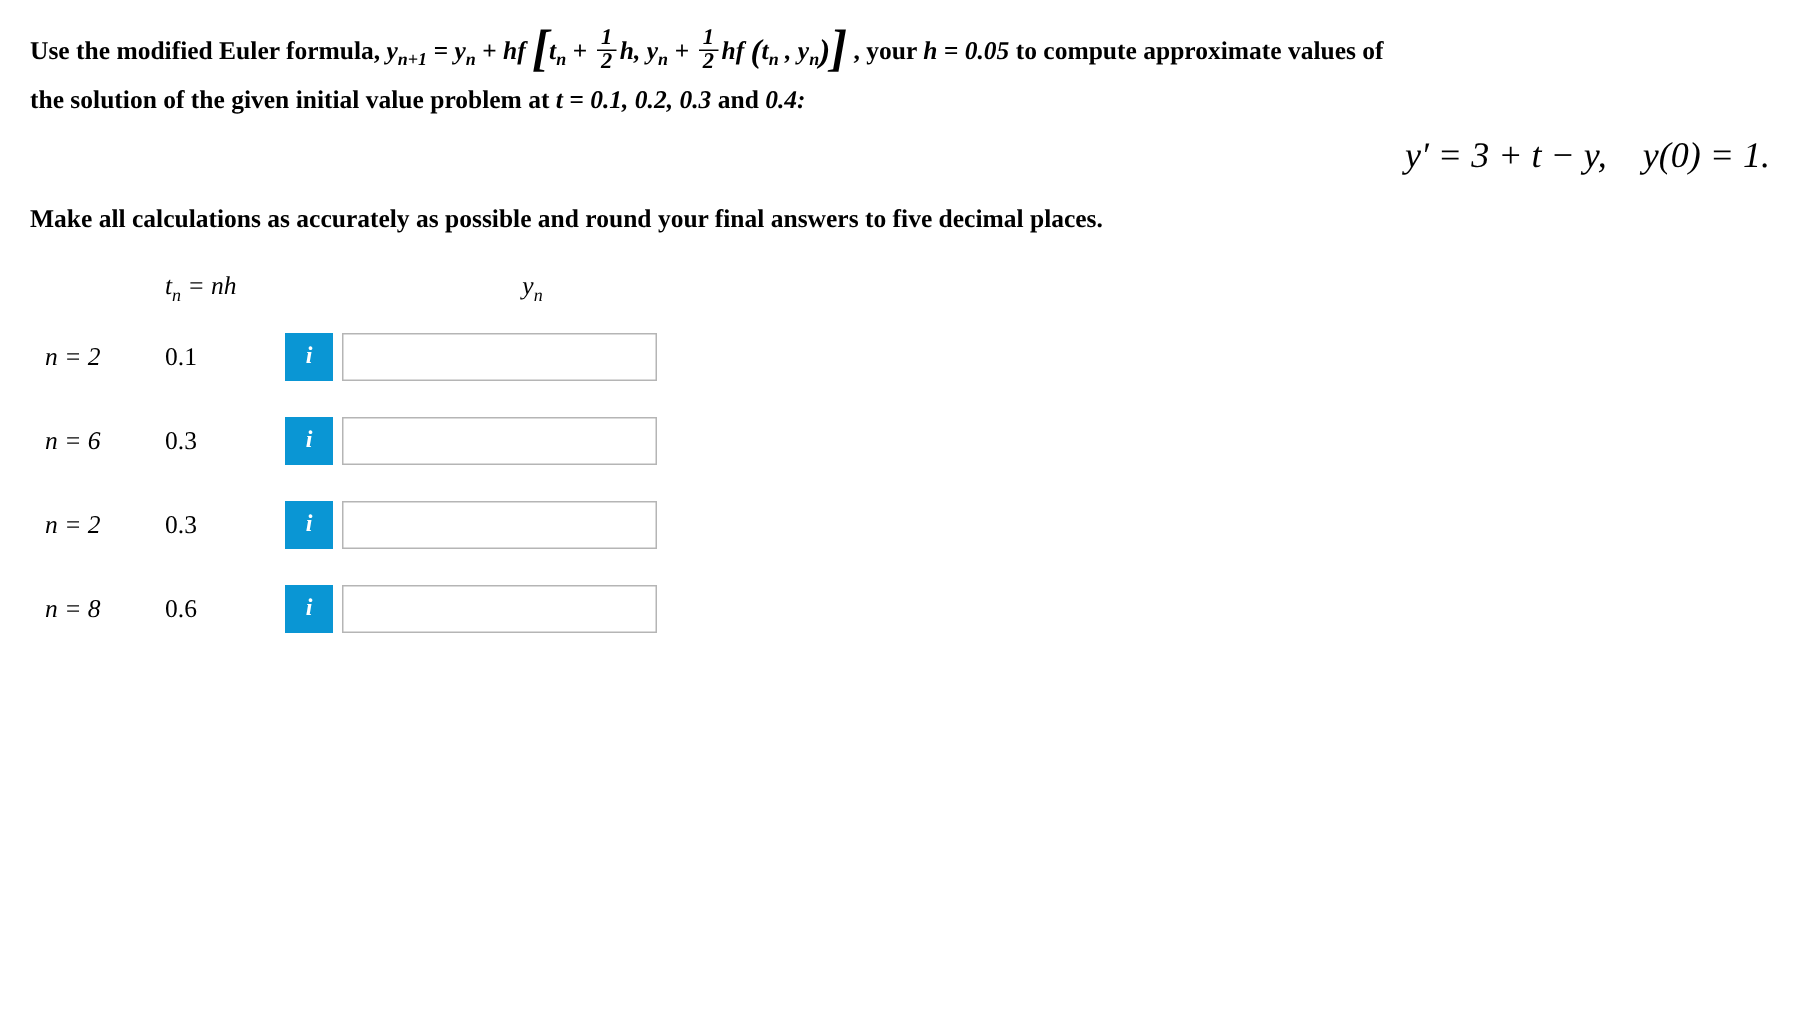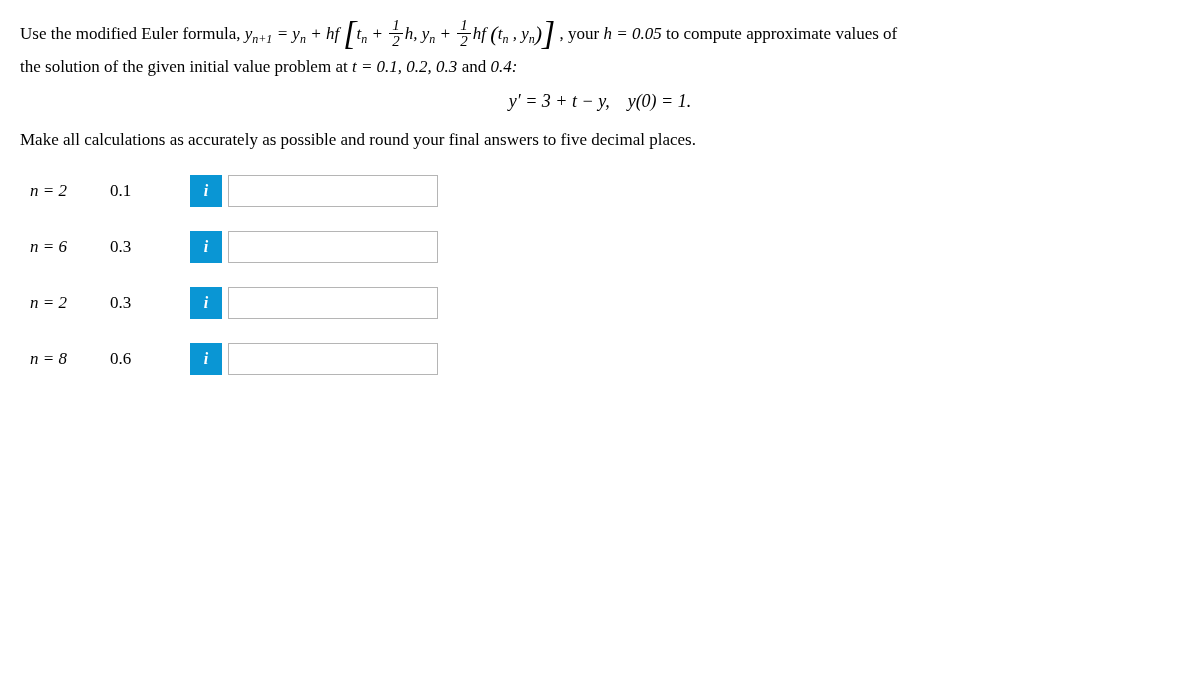--- a/index.html
+++ b/index.html
@@ -11,30 +11,31 @@
       font-family: Georgia, 'Times New Roman', serif;
       font-size: 17px;
       color: #000;
       background: #fff;
       padding: 18px 20px;
       width: 1200px;
       height: 675px;
     }
     .text-line {
       line-height: 1.9;
+      font-weight: bold;
     }
     .formula {
       font-style: italic;
       font-family: 'Times New Roman', serif;
     }
     .equation-center {
-      text-align: center;
+      text-align: right;
       margin: 8px 0 12px 0;
       font-family: 'Times New Roman', serif;
-      font-size: 18px;
+      font-size: 24px;
       font-style: italic;
     }
     .table-area {
       margin-top: 18px;
       margin-left: 10px;
     }
     .header-row {
       display: flex;
       align-items: center;
       margin-bottom: 18px;
@@ -151,20 +152,24 @@
   <span class="formula">0.4:</span>
 </div>
 
 <div class="equation-center">
   <i>y</i>′ = 3 + <i>t</i> − <i>y</i>, &nbsp;&nbsp; <i>y</i>(0) = 1.
 </div>
 
 <div class="text-line">Make all calculations as accurately as possible and round your final answers to five decimal places.</div>
 
 <div class="table-area">
+  <div class="header-row">
+    <div class="header-tn"><i>t<sub>n</sub></i> = <i>nh</i></div>
+    <div class="header-yn"><i>y<sub>n</sub></i></div>
+  </div>
 
   <div class="data-row">
     <div class="col-n">n = 2</div>
     <div class="col-t">0.1</div>
     <div class="info-btn">i</div>
     <input class="answer-input" type="text" value="" style="">
   </div>
 
   <div class="data-row">
     <div class="col-n">n = 6</div>

